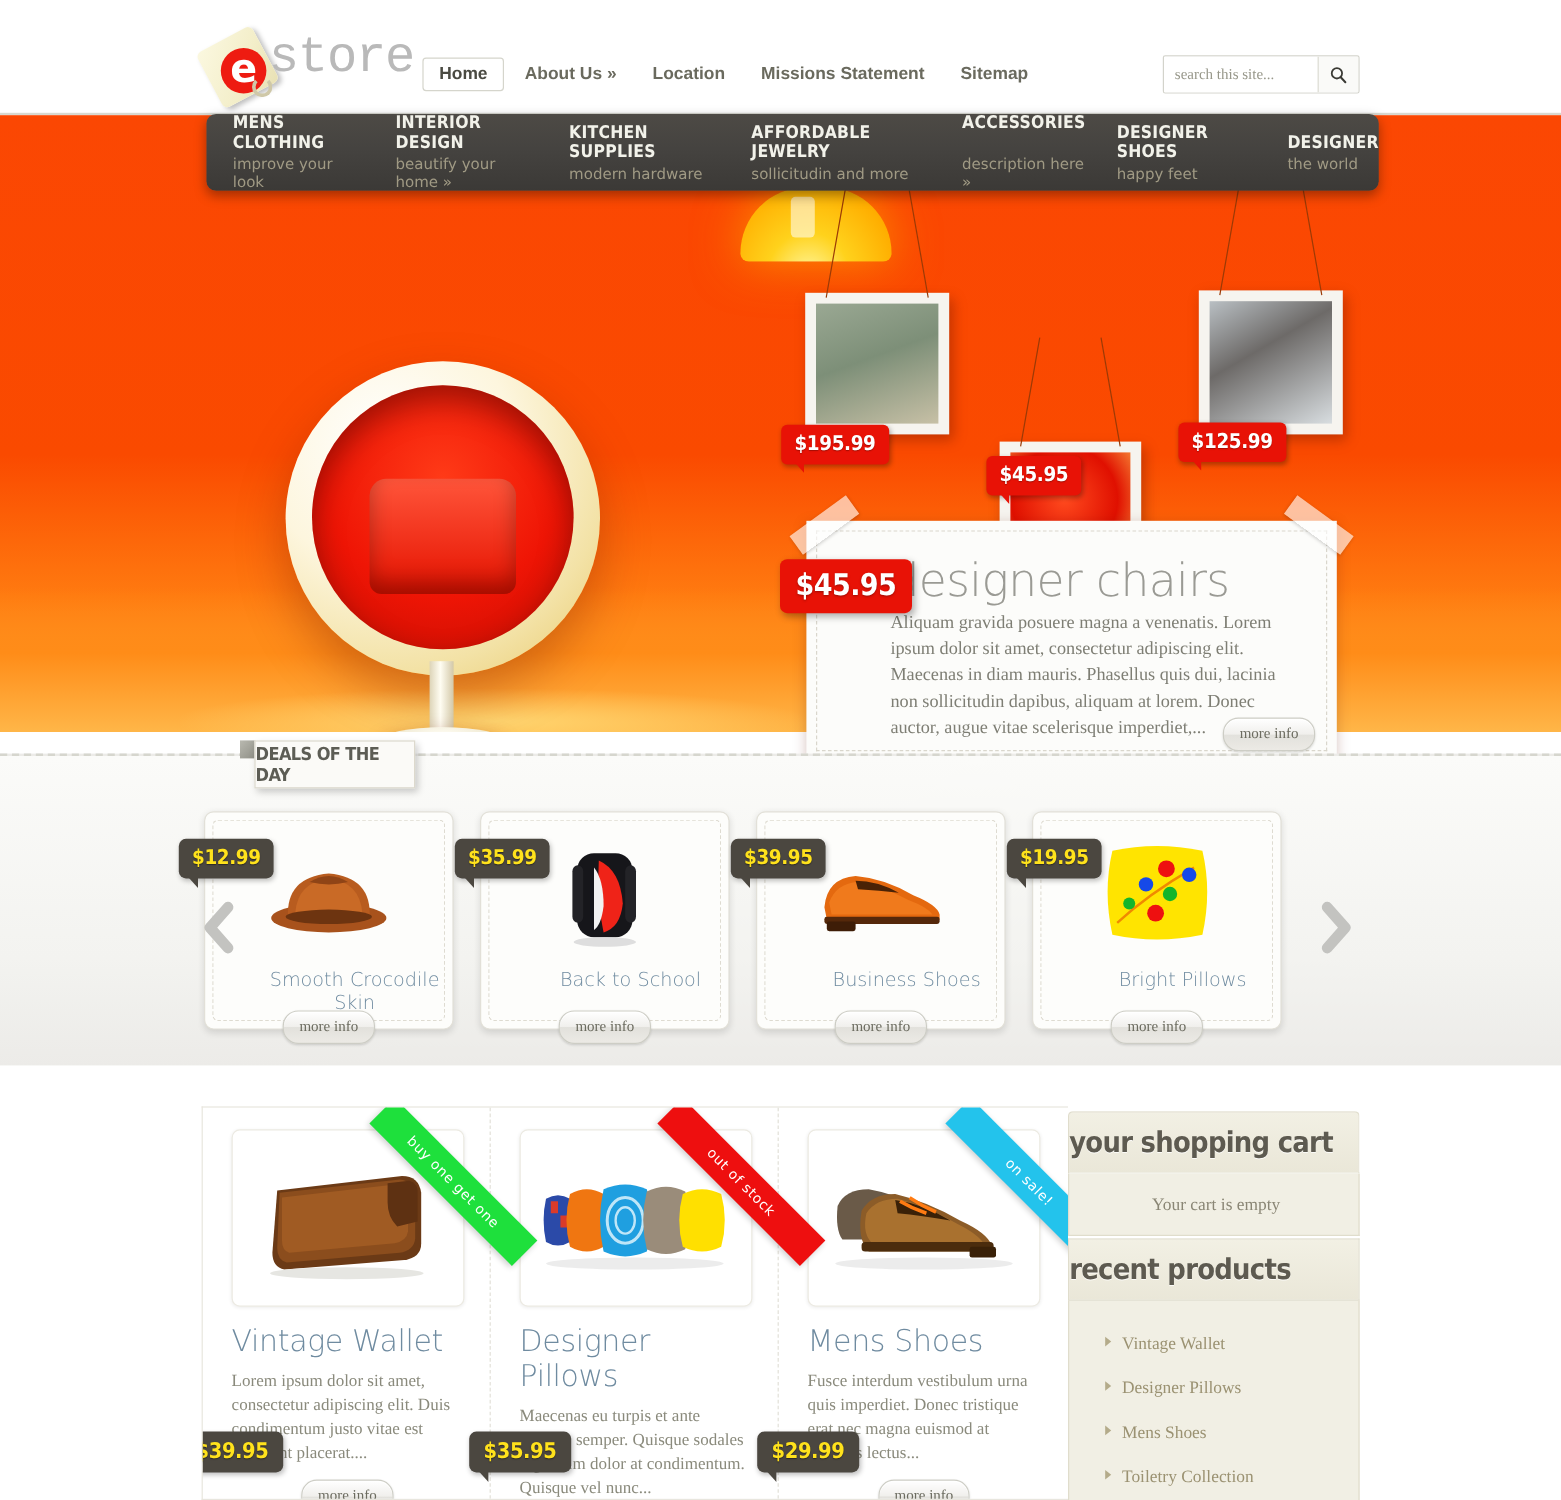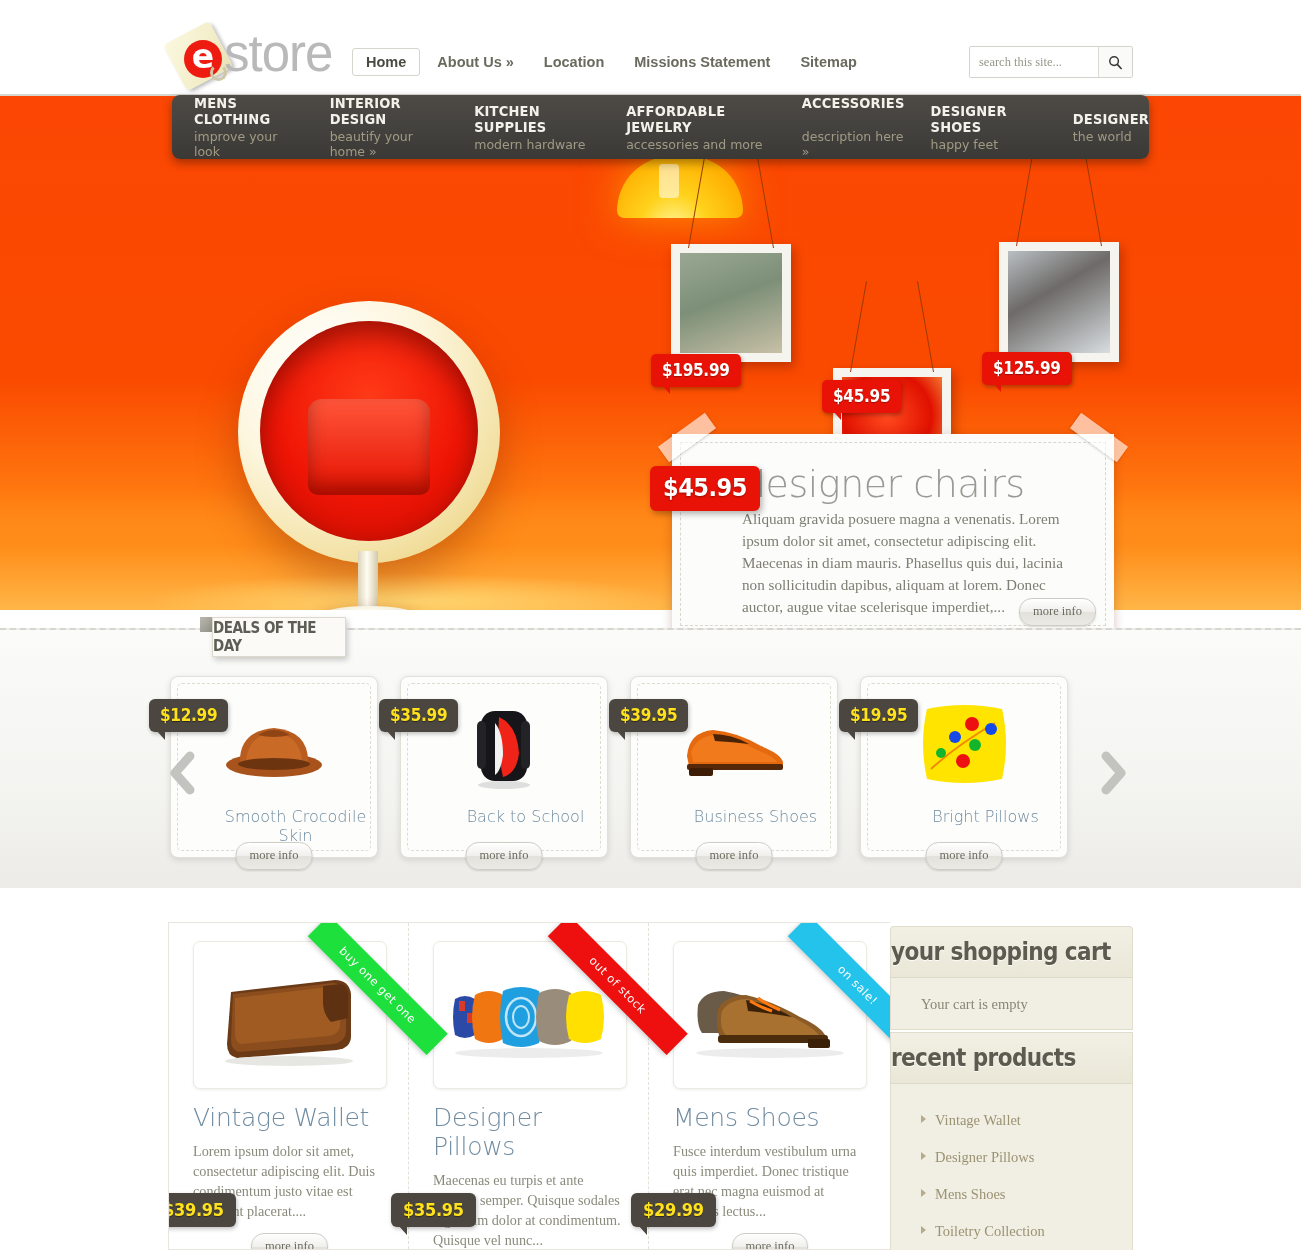--- a/index.html
+++ b/index.html
@@ -35,22 +35,22 @@
     color: #fff; font-size: 33px; line-height: 34px; text-align: center;
     font-family: "DejaVu Sans", sans-serif; font-weight: bold;
   }
   .logo-hook {
     position: absolute; left: 38px; top: 38px;
     width: 17px; height: 17px; border: 3px solid #cfc8a8; border-radius: 50%;
     border-top-color: transparent;
   }
   .logo-text {
     position: absolute; left: 52px; top: -2px;
-    font-size: 51px; color: #b9b9b9; letter-spacing: -1px;
-    font-family: Liberation Sans, sans-serif; font-weight: 300;
+    font-size: 42px; color: #b9b9b9; letter-spacing: -1px;
+    font-family: Liberation Mono, monospace; font-weight: 300;
   }
   .topnav {
     position: absolute; left: 352px; top: 48px;
     display: flex; align-items: center; gap: 4px;
   }
   .topnav a {
     display: block; padding: 5px 13px;
     font-size: 14.5px; color: #6a6a5e; text-decoration: none;
     font-family: "Liberation Sans", sans-serif; font-weight: bold;
     white-space: nowrap;
@@ -335,20 +335,21 @@
     font-weight:bold; font-size:24px; color:#5d5a50; letter-spacing:-.6px;
     text-shadow:0 1px 0 rgba(255,255,255,.8);
   }
   .side-body {
     background:#f1efe4; border:1px solid #e0ddcc; border-top:0;
     padding:14px 0 14px 30px;
   }
   .cart-empty {
     font-family:"Liberation Serif",serif; font-size:14.5px; color:#8a8675;
     padding:4px 0 6px;
+    margin-left:39px;
   }
   .recent-list { list-style:none; }
   .recent-list li {
     padding:10px 0; font-family:"Liberation Serif",serif;
     font-size:14.5px; color:#9b9272;
   }
   .recent-list li .tri {
     display:inline-block; width:0;height:0;
     border-left:5px solid #b4ab8a;
     border-top:4px solid transparent; border-bottom:4px solid transparent;
@@ -453,21 +454,21 @@
     <div>
       <div style="font-family:'DejaVu Sans Condensed','DejaVu Sans',sans-serif;font-weight:bold;font-size:14.5px;color:#f2f2ea;letter-spacing:.2px;">INTERIOR DESIGN</div>
       <div style="font-family:'DejaVu Sans',sans-serif;font-size:12.5px;color:#a09a84;margin-top:2px;">beautify your home »</div>
     </div>
     <div>
       <div style="font-family:'DejaVu Sans Condensed','DejaVu Sans',sans-serif;font-weight:bold;font-size:14.5px;color:#f2f2ea;letter-spacing:.2px;">KITCHEN SUPPLIES</div>
       <div style="font-family:'DejaVu Sans',sans-serif;font-size:12.5px;color:#a09a84;margin-top:2px;">modern hardware</div>
     </div>
     <div>
       <div style="font-family:'DejaVu Sans Condensed','DejaVu Sans',sans-serif;font-weight:bold;font-size:14.5px;color:#f2f2ea;letter-spacing:.2px;">AFFORDABLE JEWELRY</div>
-      <div style="font-family:'DejaVu Sans',sans-serif;font-size:12.5px;color:#a09a84;margin-top:2px;">accessories and more</div>
+      <div style="font-family:'DejaVu Sans',sans-serif;font-size:12.5px;color:#a09a84;margin-top:2px;">sollicitudin and more</div>
     </div>
     <div>
       <div style="font-family:'DejaVu Sans Condensed','DejaVu Sans',sans-serif;font-weight:bold;font-size:14.5px;color:#f2f2ea;letter-spacing:.2px;">ACCESSORIES</div>
       <div style="font-family:'DejaVu Sans',sans-serif;font-size:12.5px;color:#a09a84;margin-top:18px;">description here »</div>
     </div>
     <div>
       <div style="font-family:'DejaVu Sans Condensed','DejaVu Sans',sans-serif;font-weight:bold;font-size:14.5px;color:#f2f2ea;letter-spacing:.2px;">DESIGNER SHOES</div>
       <div style="font-family:'DejaVu Sans',sans-serif;font-size:12.5px;color:#a09a84;margin-top:2px;">happy feet</div>
     </div>
     <div>

